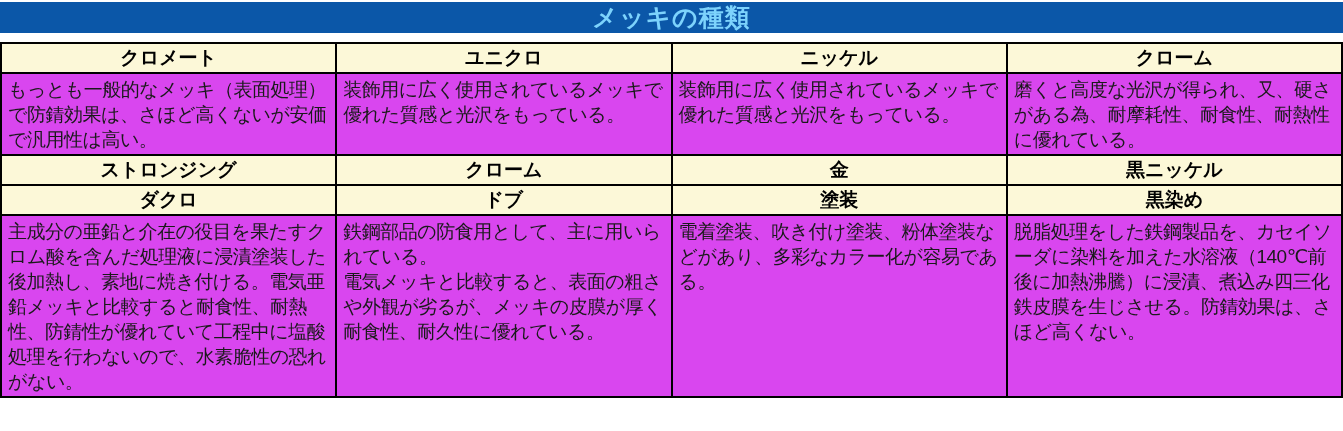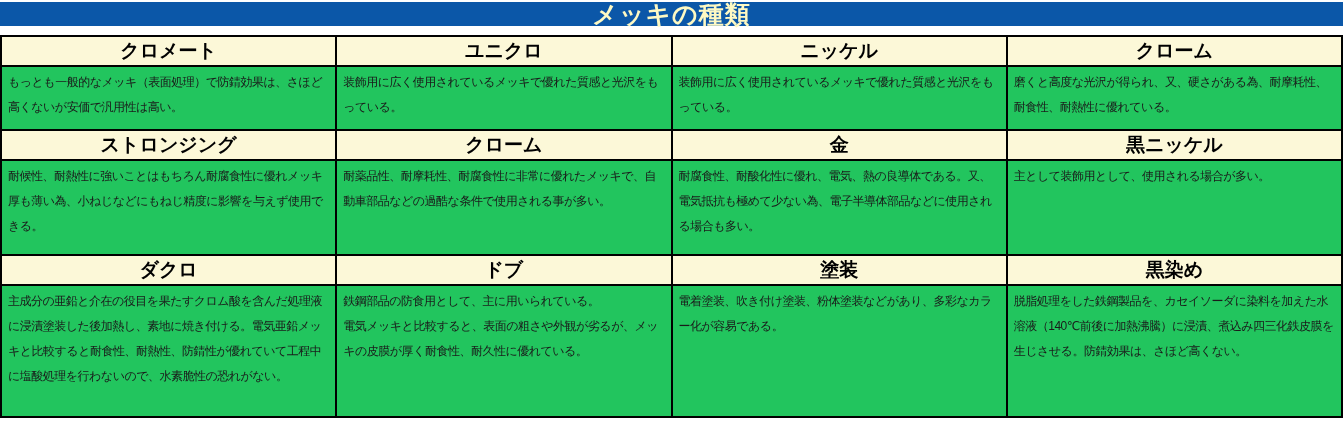--- a/index.html
+++ b/index.html
@@ -9,23 +9,23 @@
     font-family: "Liberation Sans", "DejaVu Sans", sans-serif;
   }
   .page {
     width: 1343px;
     height: 431px;
     background: #ffffff;
     overflow: hidden;
   }
   .title-bar {
     margin: 2px 0 9px 0;
-    height: 24px;
+    height: 31px;
     background: #0b57a8;
-    color: #fef9c3;
+    color: #7dd3fc;
     display: flex;
     align-items: center;
     justify-content: center;
     font-size: 25px;
     font-weight: bold;
     letter-spacing: 1px;
   }
   table.plating {
     border-collapse: collapse;
     width: 1343px;
@@ -41,24 +41,24 @@
     background: #fcf8d8;
     height: 30px;
     font-size: 19px;
     font-weight: bold;
     color: #000000;
     text-align: center;
     padding: 1px 2px;
     margin-left: 11px;
   }
   table.plating td {
-    background: #22c55e;
+    background: #d946ef;
     vertical-align: top;
     padding: 3px 4px 2px 6px;
-    font-size: 12px;
+    font-size: 19px;
     letter-spacing: -0.5px;
     line-height: 25px;
     color: #1a1a1a;
     white-space: pre-line;
     overflow: hidden;
   }
   tr.d1 td { height: 64px; }
   tr.d2 td { height: 95px; }
   tr.d3 td { height: 132px; }
 </style>
@@ -84,26 +84,20 @@
       <td>装飾用に広く使用されているメッキで優れた質感と光沢をもっている。</td>
       <td>装飾用に広く使用されているメッキで優れた質感と光沢をもっている。</td>
       <td>磨くと高度な光沢が得られ、又、硬さがある為、耐摩耗性、耐食性、耐熱性に優れている。</td>
     </tr>
     <tr class="hrow">
       <th>ストロンジング</th>
       <th>クローム</th>
       <th>金</th>
       <th>黒ニッケル</th>
     </tr>
-    <tr class="d2">
-      <td>耐候性、耐熱性に強いことはもちろん耐腐食性に優れメッキ厚も薄い為、小ねじなどにもねじ精度に影響を与えず使用できる。</td>
-      <td>耐薬品性、耐摩耗性、耐腐食性に非常に優れたメッキで、自動車部品などの過酷な条件で使用される事が多い。</td>
-      <td>耐腐食性、耐酸化性に優れ、電気、熱の良導体である。又、電気抵抗も極めて少ない為、電子半導体部品などに使用される場合も多い。</td>
-      <td>主として装飾用として、使用される場合が多い。</td>
-    </tr>
     <tr class="hrow">
       <th>ダクロ</th>
       <th>ドブ</th>
       <th>塗装</th>
       <th>黒染め</th>
     </tr>
     <tr class="d3">
       <td>主成分の亜鉛と介在の役目を果たすクロム酸を含んだ処理液に浸漬塗装した後加熱し、素地に焼き付ける。電気亜鉛メッキと比較すると耐食性、耐熱性、防錆性が優れていて工程中に塩酸処理を行わないので、水素脆性の恐れがない。</td>
       <td>鉄鋼部品の防食用として、主に用いられている。
 電気メッキと比較すると、表面の粗さや外観が劣るが、メッキの皮膜が厚く耐食性、耐久性に優れている。</td>

